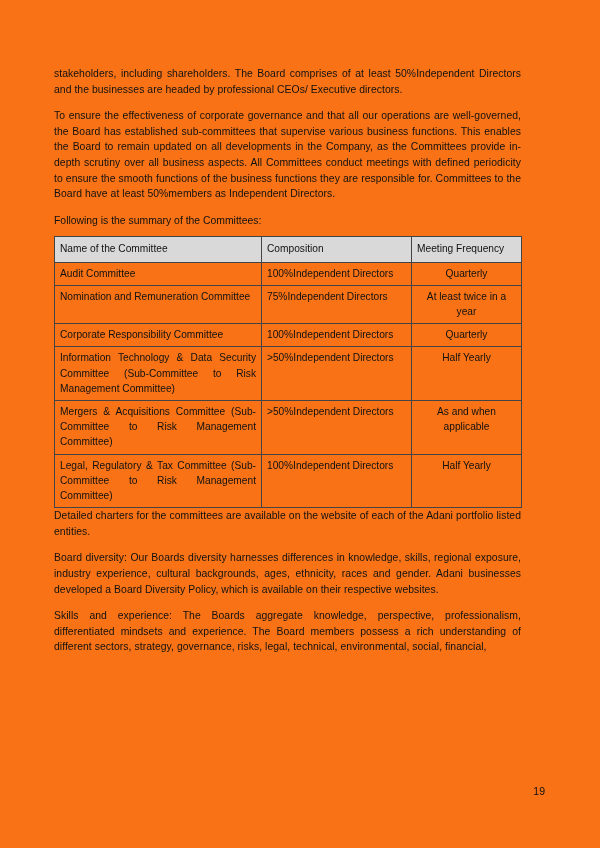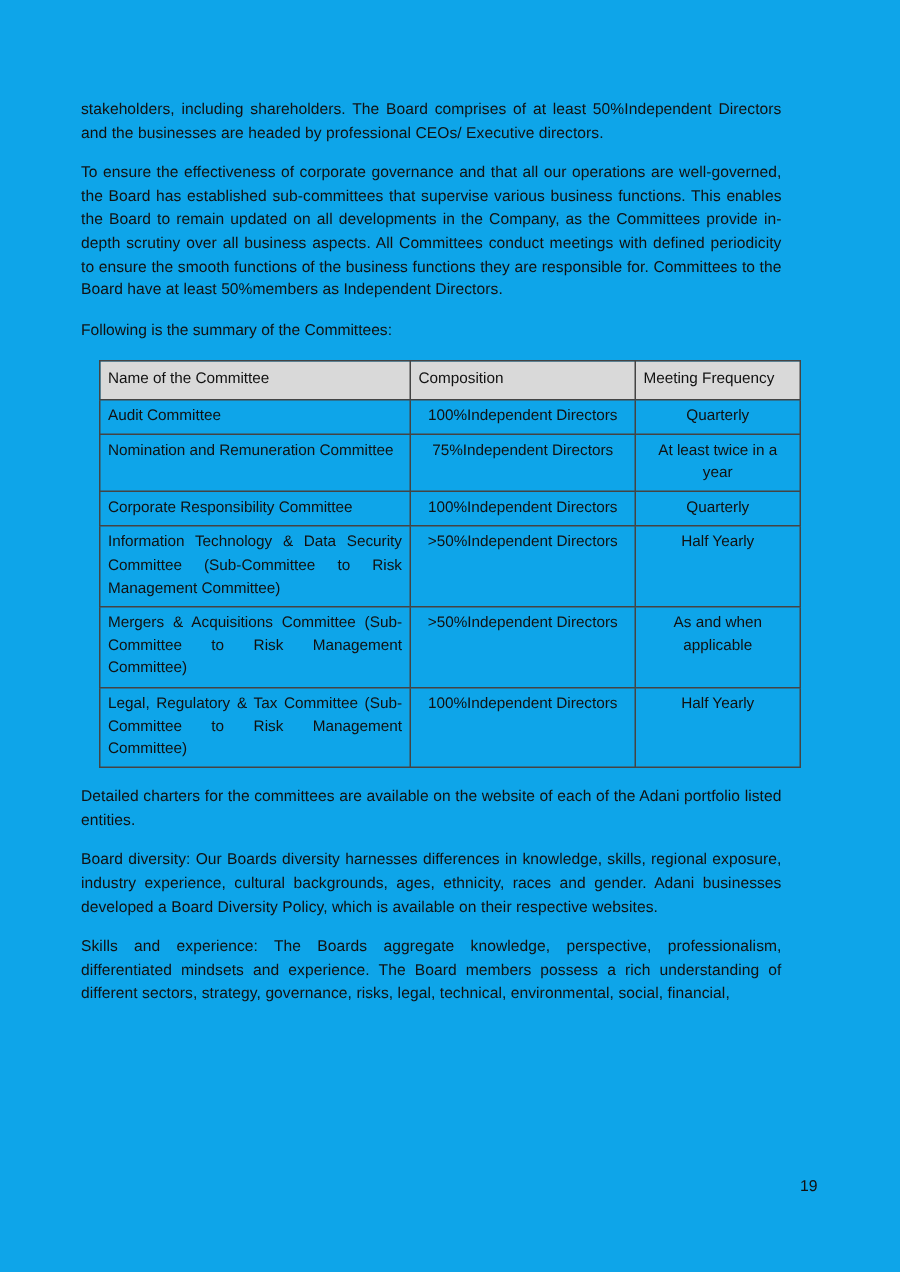--- a/index.html
+++ b/index.html
@@ -14,21 +14,21 @@
     position: relative;
     overflow: hidden;
     font-family: "Liberation Sans", sans-serif;
     color: #000000;
   }
   .page {
     position: absolute;
     left: 0; top: 0;
     width: 600px;
     height: 848px;
-    background: #0ea5e9;
+    background: #f97316;
   }
   .content {
     position: absolute;
     left: 54px;
     top: 66px;
     width: 467px;
   }
   p.para {
     margin: 0 0 11px 0;
     font-size: 10.4px;
@@ -40,21 +40,21 @@
   .intro-line {
     margin: 0 0 8px 0;
     font-size: 10.4px;
     line-height: 15.6px;
     color: #111111;
   }
   table.committees {
     border-collapse: collapse;
     width: 467px;
     table-layout: fixed;
-    margin: 12px;
+    margin: 0;
   }
   table.committees th,
   table.committees td {
     border: 1px solid #444444;
     font-size: 10.2px;
     line-height: 15.2px;
     vertical-align: top;
     padding: 3px 5px 4px 5px;
     color: #111111;
     font-weight: normal;
@@ -70,21 +70,21 @@
   col.c-freq { width: 110px; }
   td.name-cell {
     text-align: justify;
     text-align-last: left;
     hyphens: none;
   }
   td.name-cell.nojust {
     text-align: center;
   }
   td.comp-cell {
-    text-align: center;
+    text-align: left;
   }
   td.freq-cell {
     text-align: center;
   }
   .after-table {
     margin-top: 18px;
   }
   .page-number {
     position: absolute;
     right: 55px;

